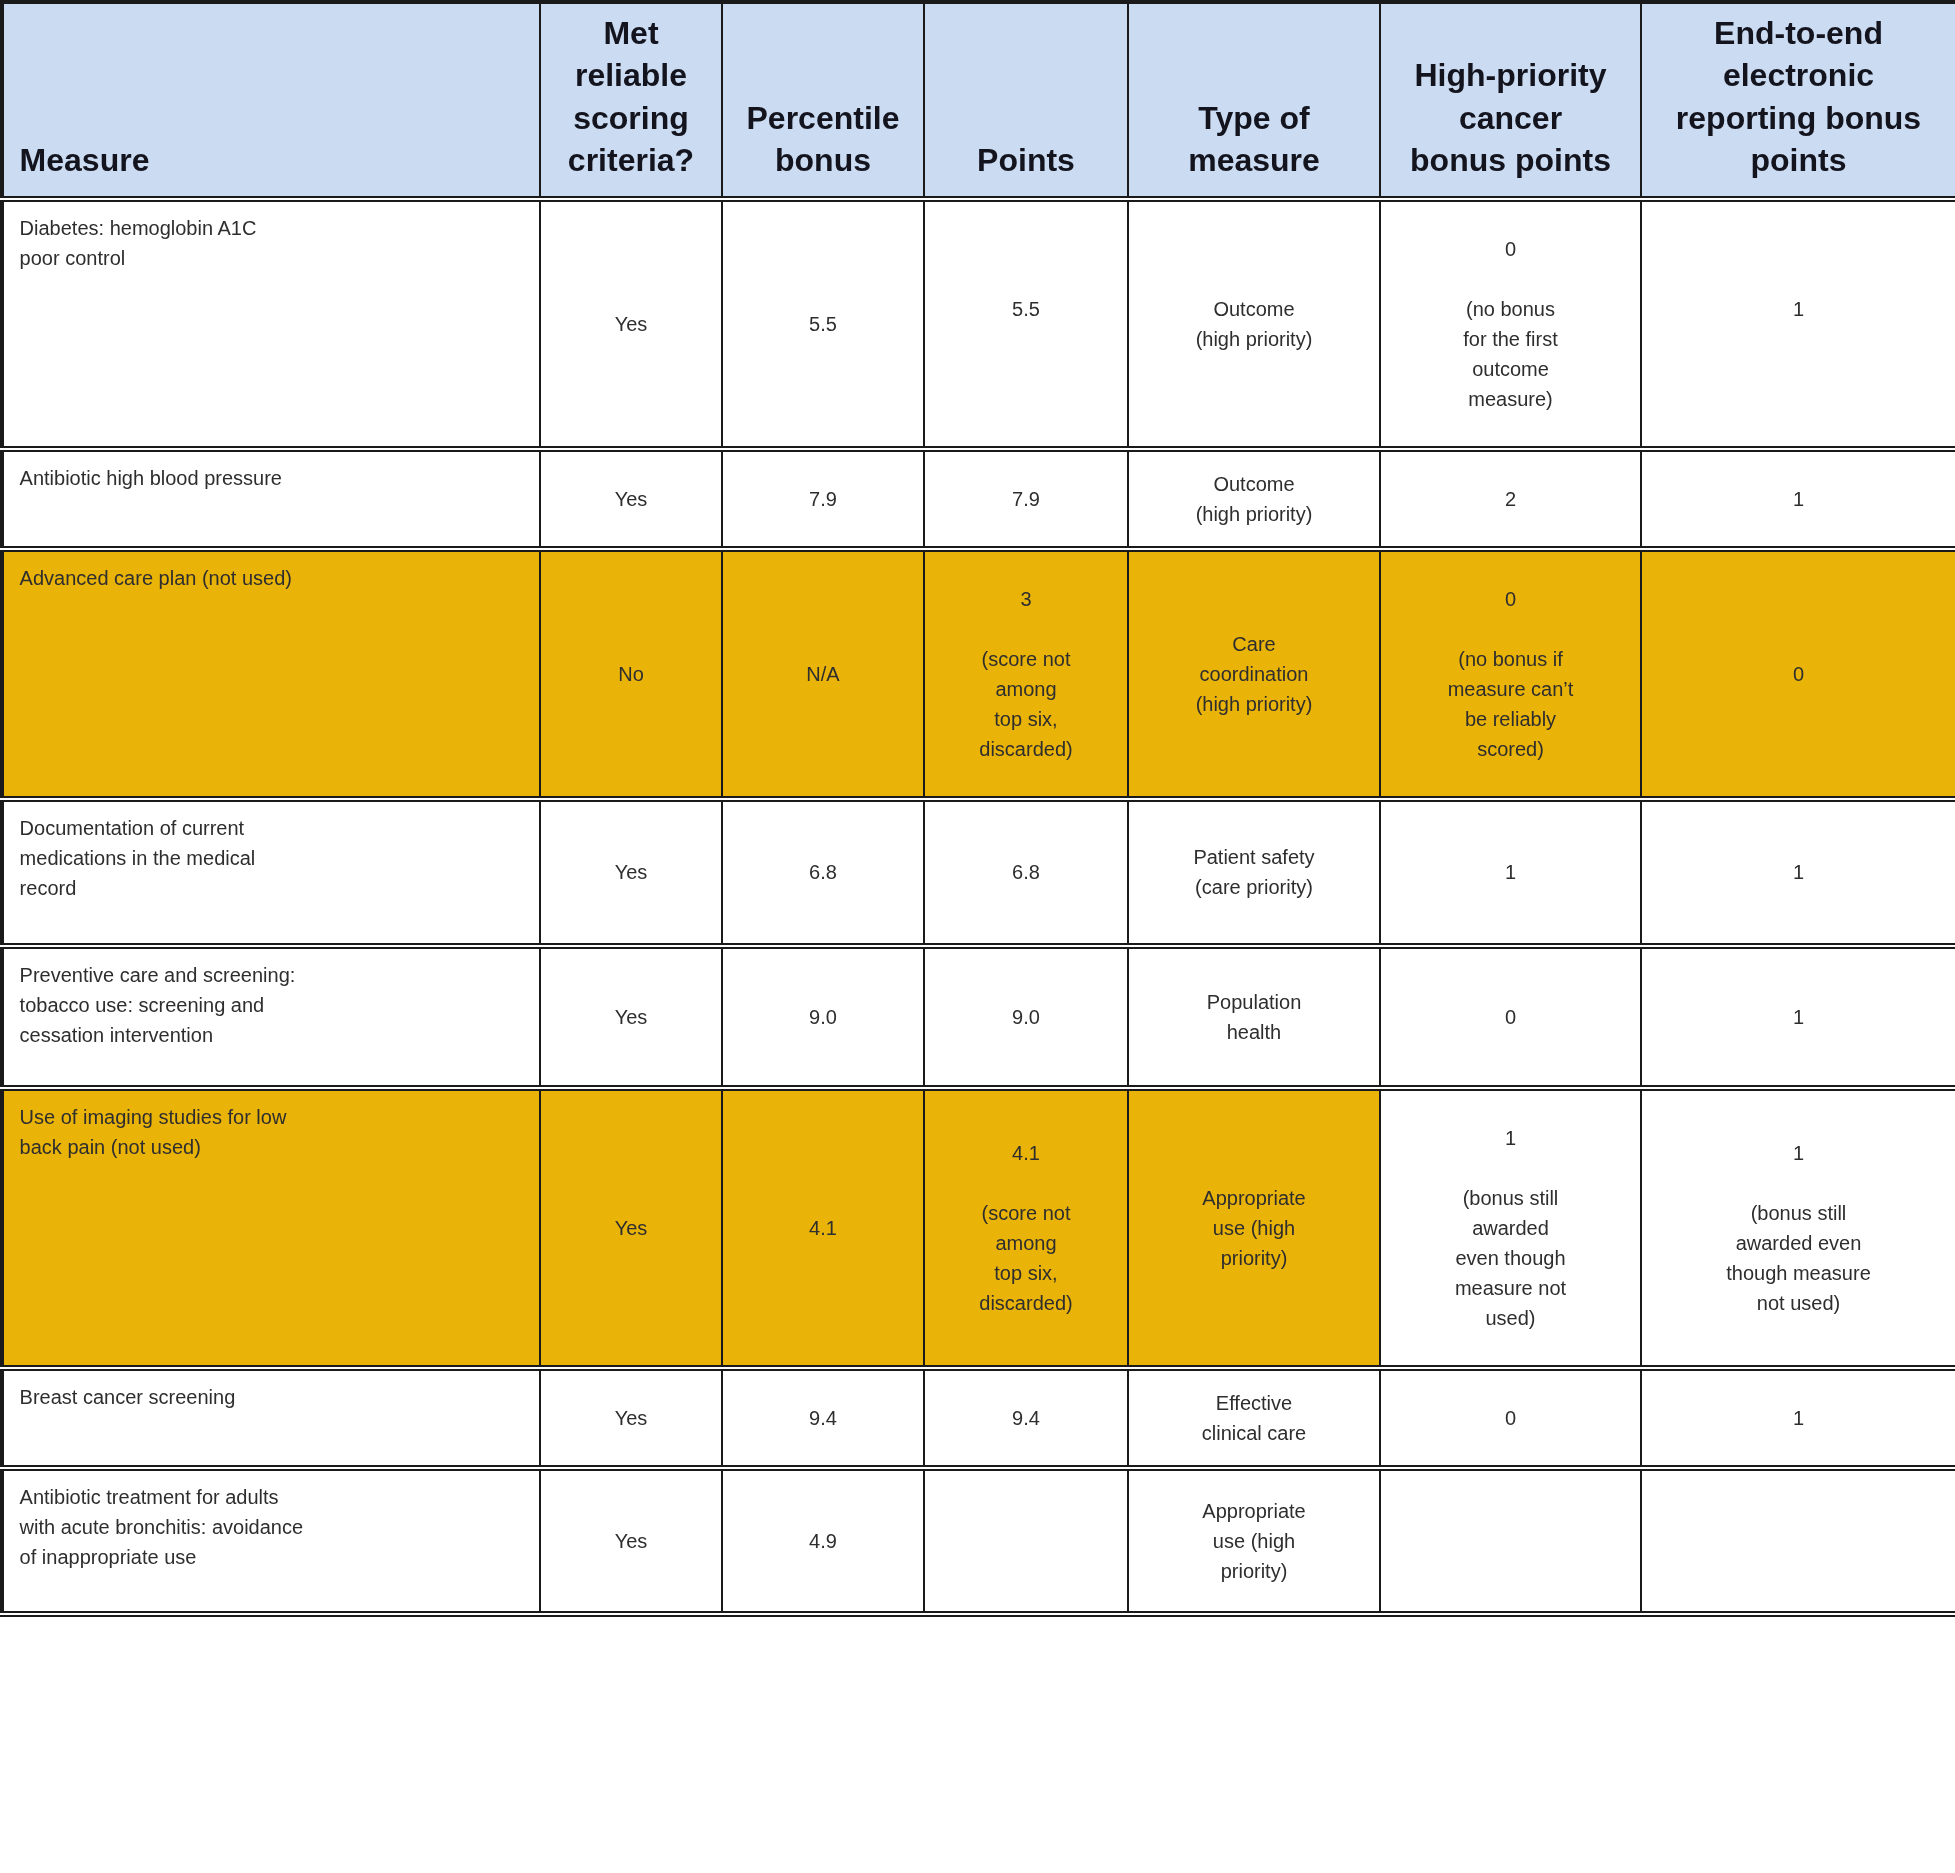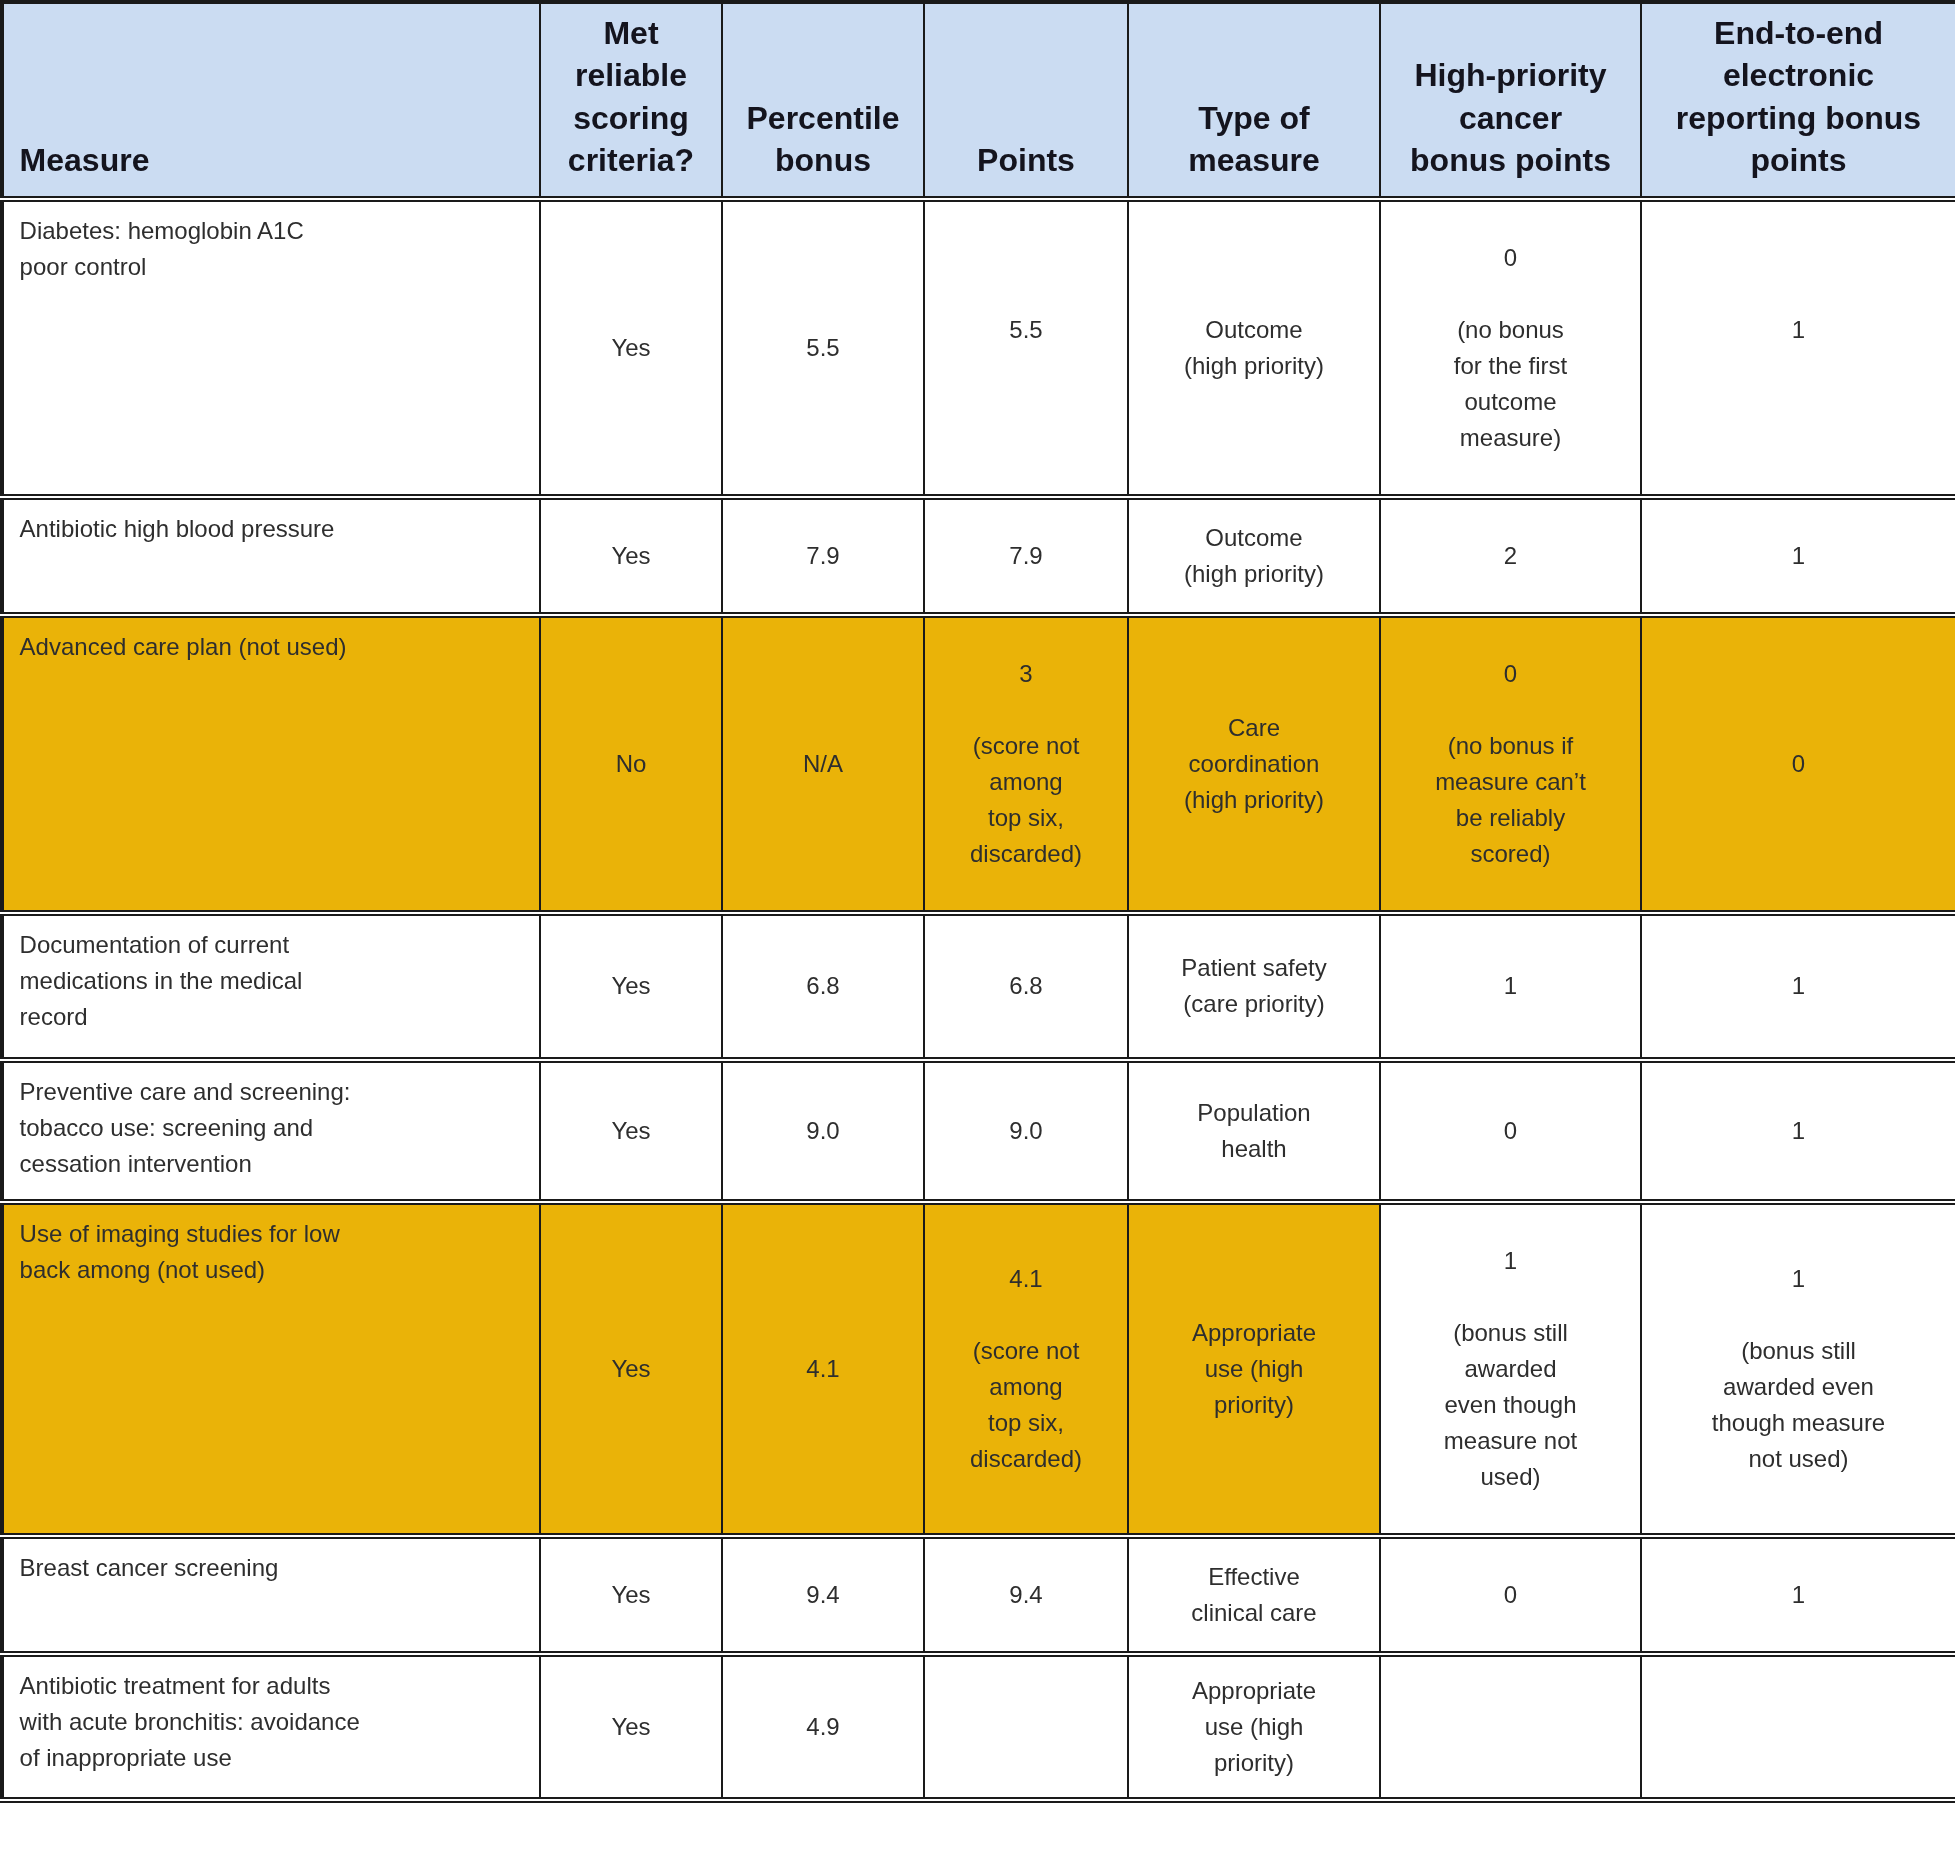--- a/index.html
+++ b/index.html
@@ -31,21 +31,21 @@
     text-align: center;
     font-weight: 700;
     font-size: 32px;
     line-height: 1.33;
     color: #14141e;
     padding: 7.8px 7.8px 13.7px 7.8px;
     white-space: pre-line;
   }
   th.h-measure { text-align: left; padding-left: 15.6px; }
 
-  td { font-size: 24px; line-height: 1.5; }
+  td { font-size: 20px; line-height: 1.5; }
 
   td.measure {
     vertical-align: top;
     text-align: left;
     padding: 11.7px 39px 7.8px 15.6px;
     white-space: pre-line;
   }
   td.c {
     vertical-align: middle;
     text-align: center;
@@ -195,21 +195,21 @@
       <td class="c">
         <div class="num">0</div>
       </td>
       <td class="c">
         <div class="num">1</div>
       </td>
     </tr>
 
     <tr style="height:271px">
       <td class="measure shaded">Use of imaging studies for low
-back among (not used)</td>
+back pain (not used)</td>
       <td class="c shaded">Yes</td>
       <td class="c shaded">4.1</td>
       <td class="c shaded">
         <div class="num">4.1</div>
         <div class="note">(score not
 among
 top six,
 discarded)</div>
       </td>
       <td class="c shaded">Appropriate

